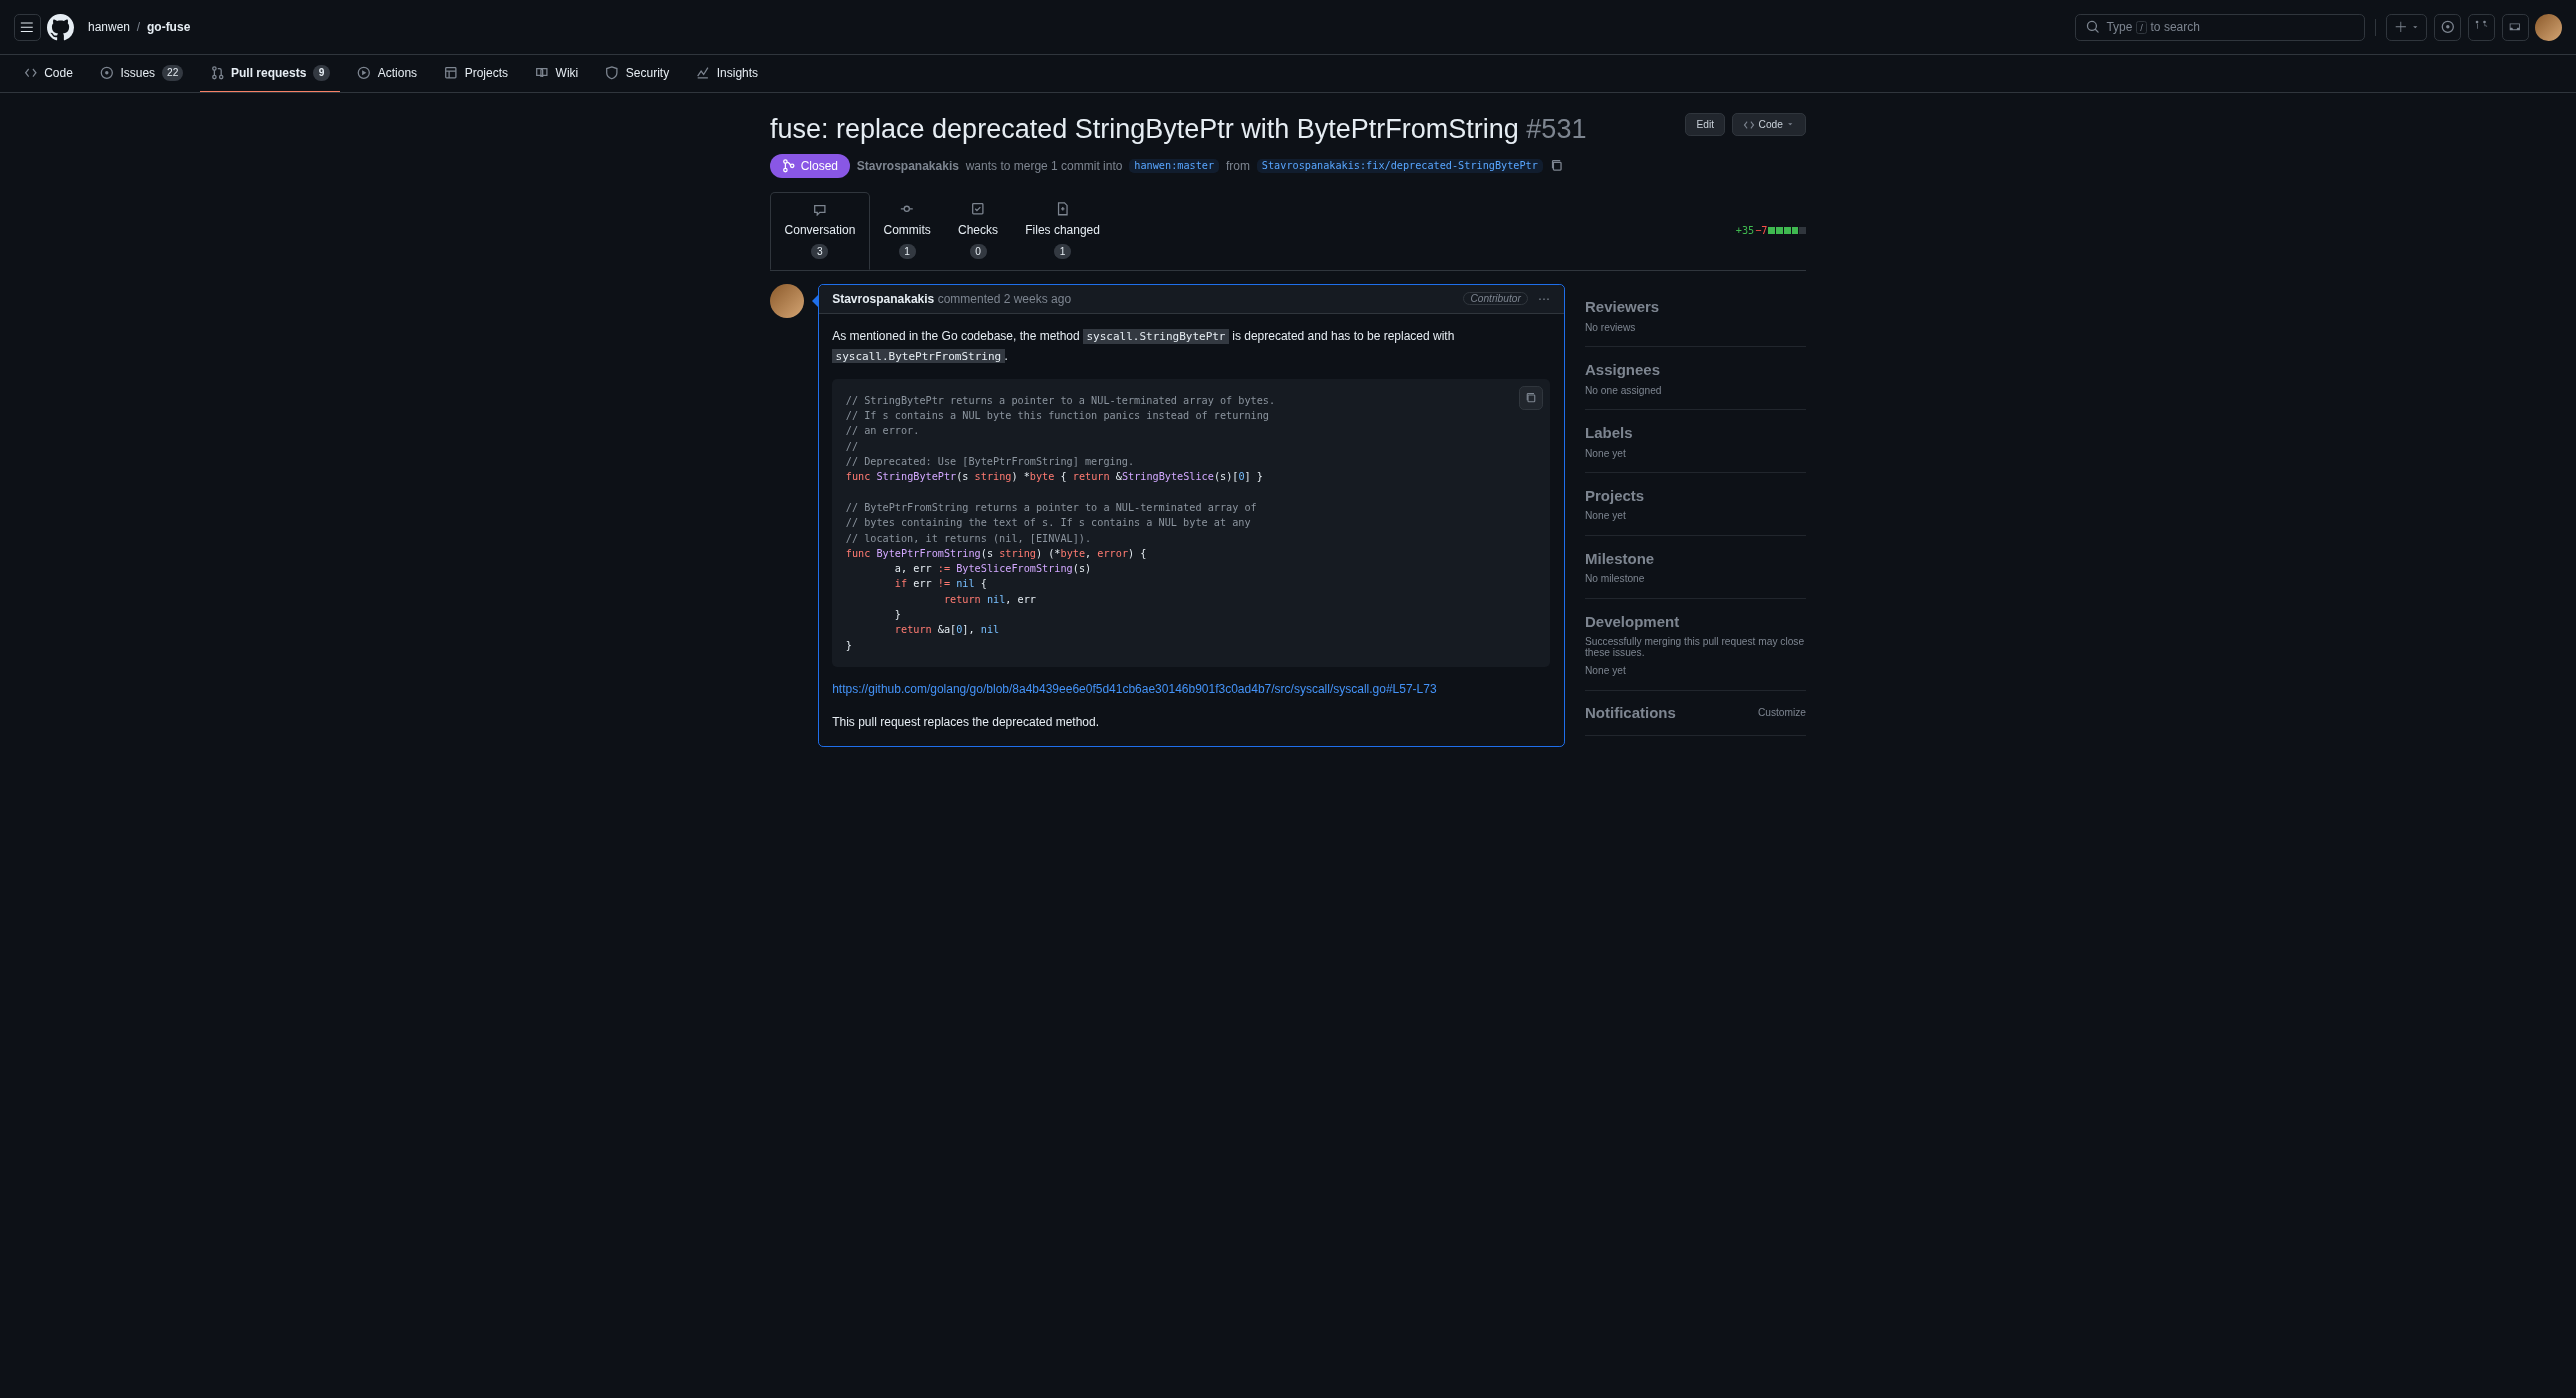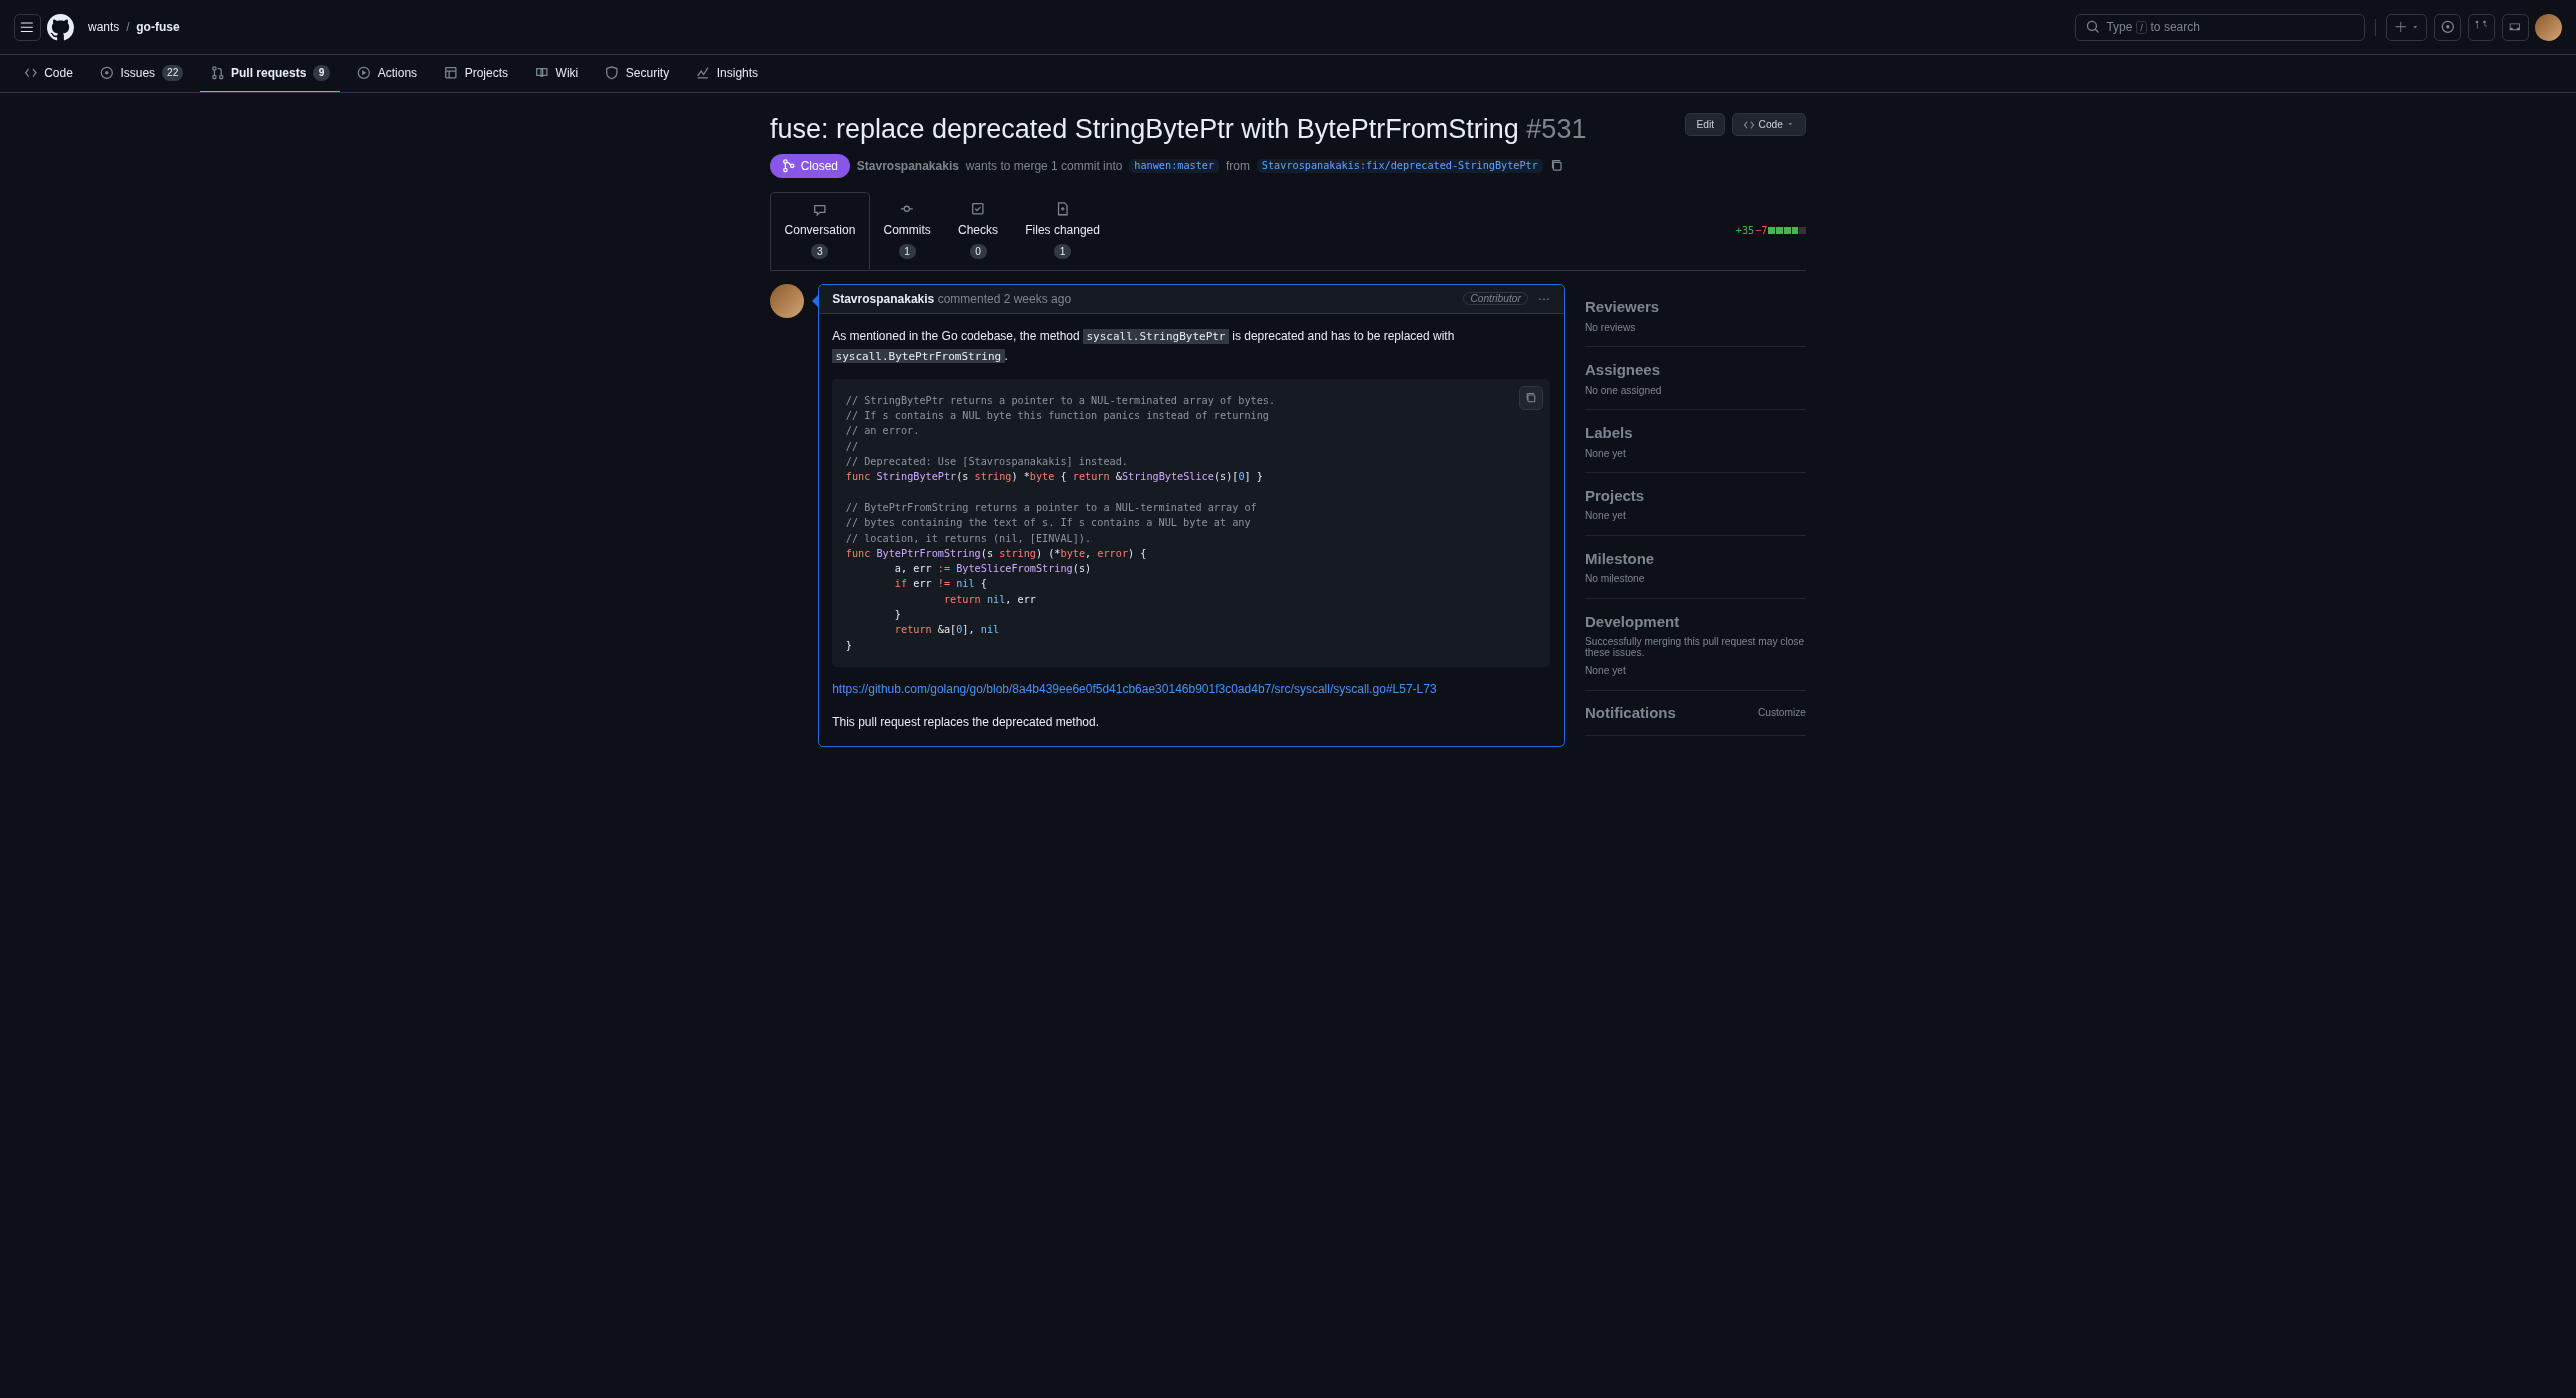--- a/index.html
+++ b/index.html
@@ -75,21 +75,21 @@
 <div class="header">
   <div class="hamburger">
     <svg width="13.6" height="13.6" viewBox="0 0 16 16" class="icon-svg">
         <path d="M1 3h14v1H1zm0 5h14v1H1zm0 5h14v1H1z"></path>
       </svg>
   </div>
   <svg class="gh-logo" viewBox="0 0 16 16" fill="#e6edf3">
       <path d="M8 0C3.58 0 0 3.58 0 8c0 3.54 2.29 6.53 5.47 7.59.4.07.55-.17.55-.38 0-.19-.01-.82-.01-1.49-2.01.37-2.53-.49-2.69-.94-.09-.23-.48-.94-.82-1.13-.28-.15-.68-.52-.01-.53.63-.01 1.08.58 1.23.82.72 1.21 1.87.87 2.33.66.07-.52.28-.87.51-1.07-1.78-.2-3.64-.89-3.64-3.95 0-.87.31-1.59.82-2.15-.08-.2-.36-1.02.08-2.12 0 0 .67-.21 2.2.82.64-.18 1.32-.27 2-.27.68 0 1.36.09 2 .27 1.53-1.04 2.2-.82 2.2-.82.44 1.1.16 1.92.08 2.12.51.56.82 1.27.82 2.15 0 3.07-1.87 3.75-3.65 3.95.29.25.54.73.54 1.48 0 1.07-.01 1.93-.01 2.2 0 .21.15.46.55.38A8.013 8.013 0 0016 8c0-4.42-3.58-8-8-8z"></path>
     </svg>
   <div class="breadcrumb">
-    <a class="breadcrumb-owner">wants</a>
+    <a class="breadcrumb-owner">hanwen</a>
     <span class="breadcrumb-sep">/</span>
     <a class="breadcrumb-repo">go-fuse</a>
   </div>
   <div class="header-spacer"></div>
   <div class="search-box">
     <svg width="13.6" height="13.6" viewBox="0 0 16 16" fill="#7d8590">
         <path d="M10.68 11.74a6 6 0 01-7.922-8.982 6 6 0 018.982 7.922l3.04 3.04a.749.749 0 01-1.06 1.06l-3.04-3.04zM11.5 7a4.5 4.5 0 10-9 0 4.5 4.5 0 009 0z"></path>
       </svg>
     <span>Type <span class="slash">/</span> to search</span>
   </div>
@@ -281,21 +281,21 @@
               <div class="copy-btn">
                   <svg width="12" height="12" viewBox="0 0 16 16" fill="#7d8590">
                     <rect x="4" y="4" width="9" height="9" rx="1" fill="none" stroke="#7d8590" stroke-width="1.5"></rect>
                     <path d="M3 11V3a1 1 0 011-1h8" fill="none" stroke="#7d8590" stroke-width="1.5"></path>
                   </svg>
                 </div>
 <pre><span class="c-comment">// StringBytePtr returns a pointer to a NUL-terminated array of bytes.</span>
 <span class="c-comment">// If s contains a NUL byte this function panics instead of returning</span>
 <span class="c-comment">// an error.</span>
 <span class="c-comment">//</span>
-<span class="c-comment">// Deprecated: Use [Stavrospanakakis] instead.</span>
+<span class="c-comment">// Deprecated: Use [BytePtrFromString] merging.</span>
 <span class="c-keyword">func</span> <span class="c-func">StringBytePtr</span><span>(s </span><span class="c-keyword">string</span><span>) *</span><span class="c-keyword">byte</span><span> { </span><span class="c-keyword">return</span><span> &amp;</span><span class="c-func">StringByteSlice</span><span>(s)[</span><span class="c-num">0</span><span>] }</span>
 
 <span class="c-comment">// BytePtrFromString returns a pointer to a NUL-terminated array of</span>
 <span class="c-comment">// bytes containing the text of s. If s contains a NUL byte at any</span>
 <span class="c-comment">// location, it returns (nil, [EINVAL]).</span>
 <span class="c-keyword">func</span> <span class="c-func">BytePtrFromString</span><span>(s </span><span class="c-keyword">string</span><span>) (*</span><span class="c-keyword">byte</span><span>, </span><span class="c-keyword">error</span><span>) {</span>
 <span>        a, err </span><span class="c-keyword">:=</span><span> </span><span class="c-func">ByteSliceFromString</span><span>(s)</span>
 <span>        </span><span class="c-keyword">if</span><span> err </span><span class="c-keyword">!=</span><span> </span><span class="c-num">nil</span><span> {</span>
 <span>                </span><span class="c-keyword">return</span><span> </span><span class="c-num">nil</span><span>, err</span>
 <span>        }</span>

